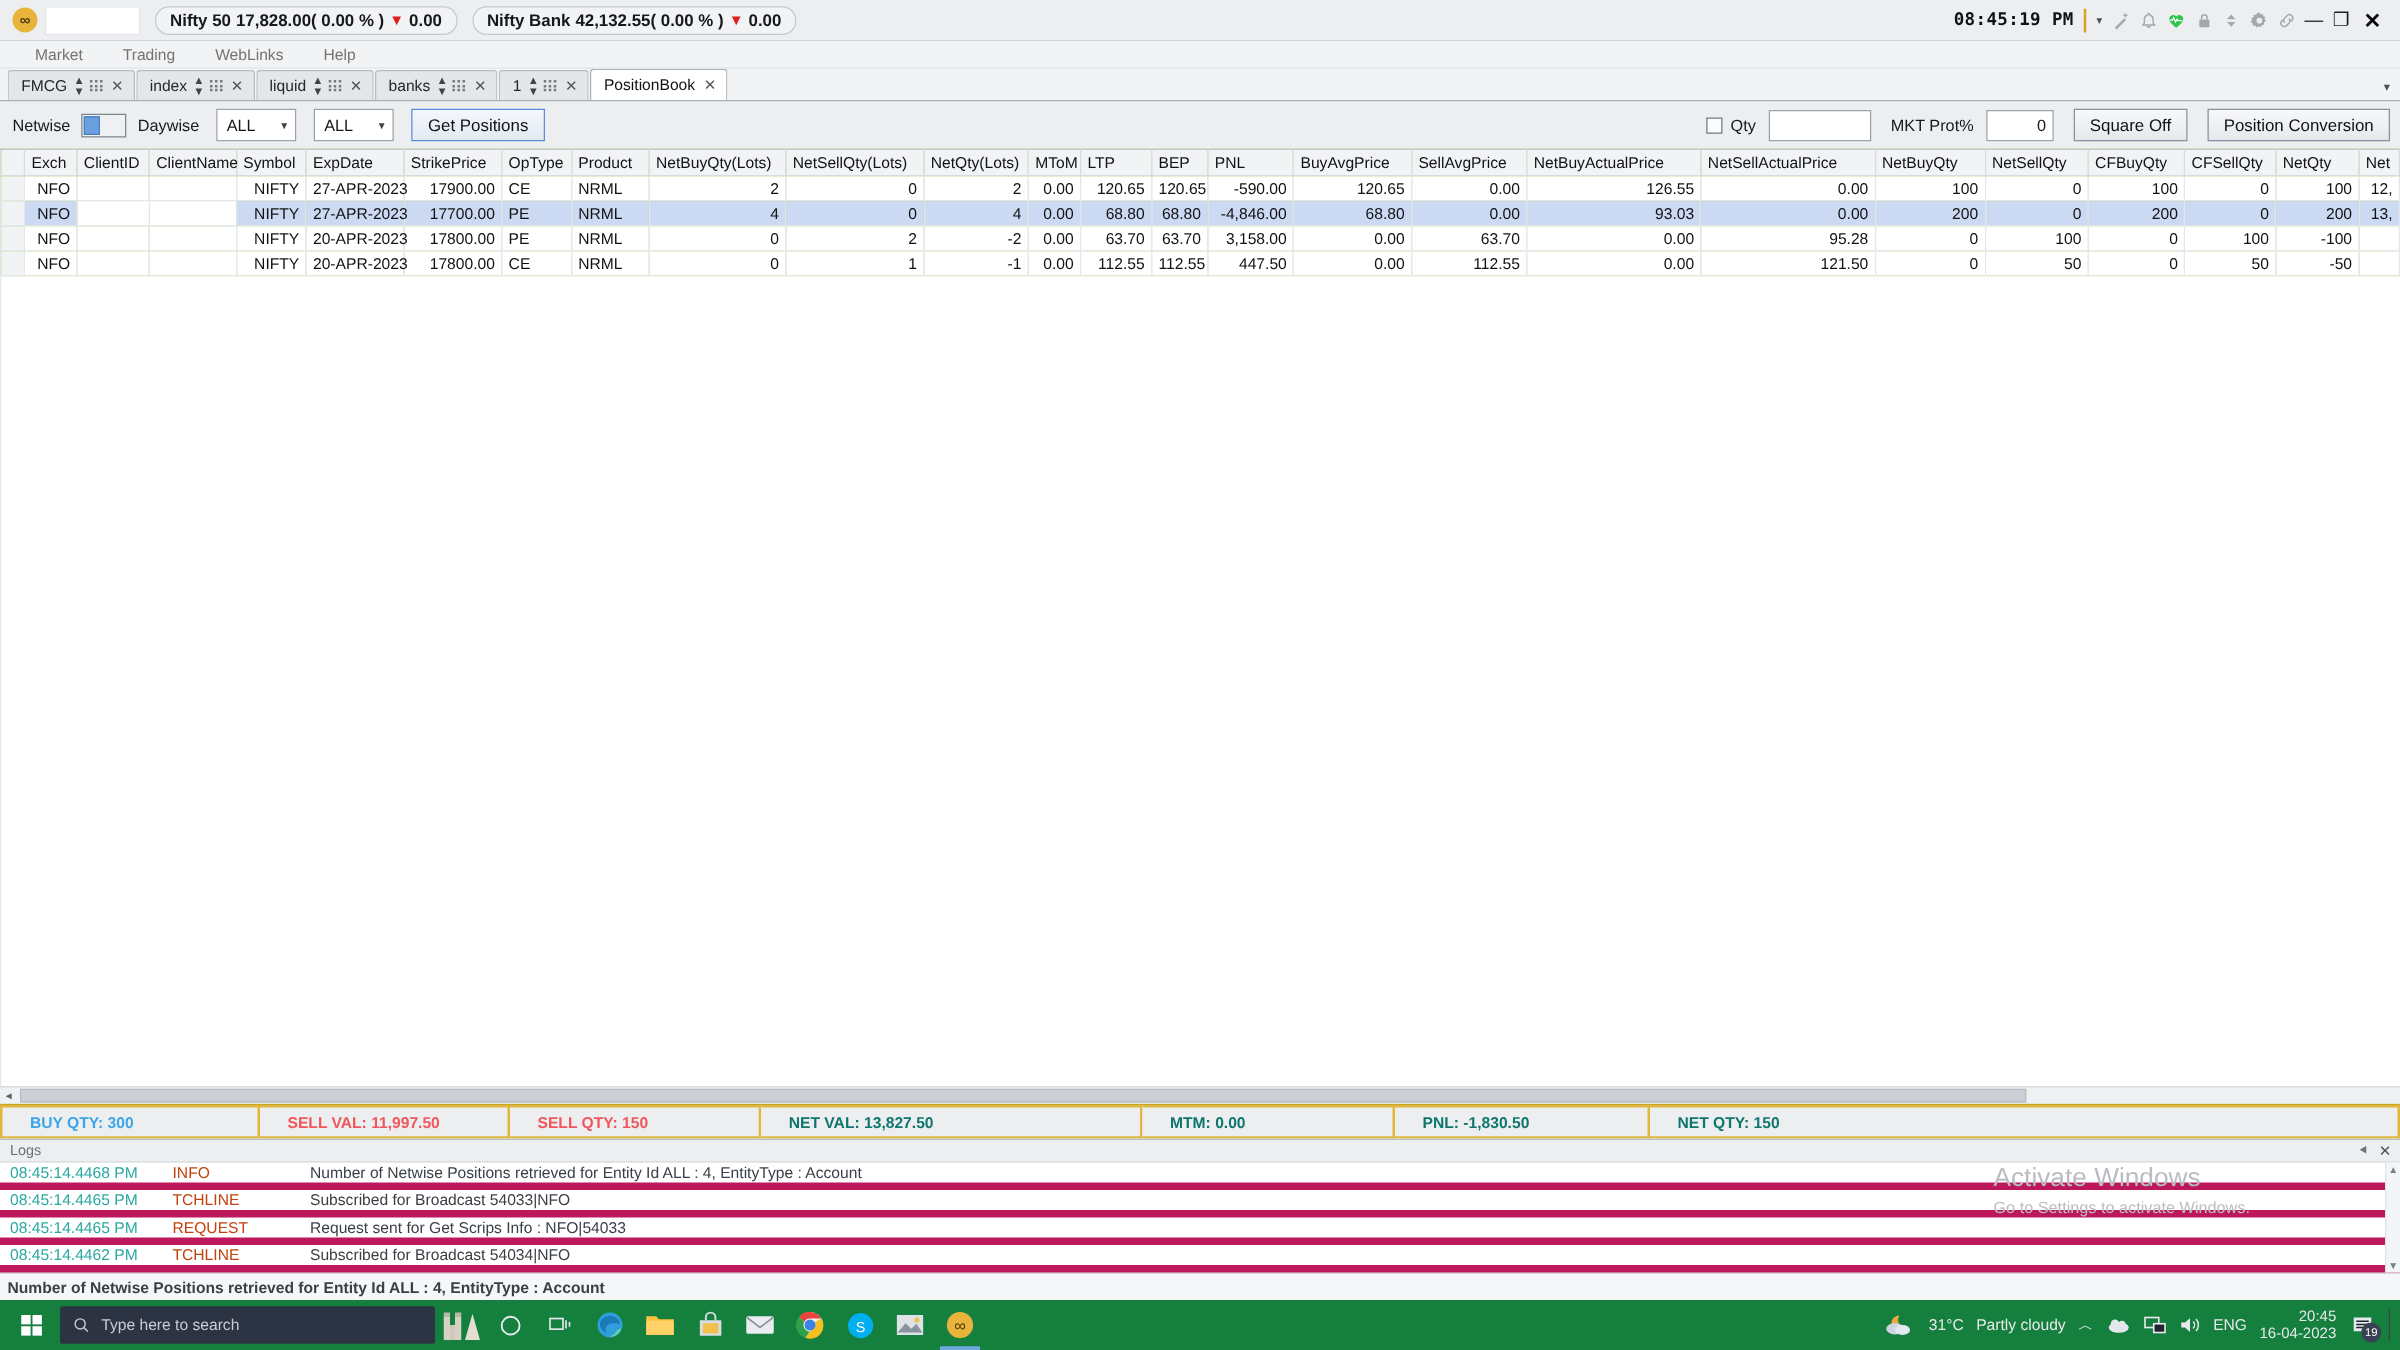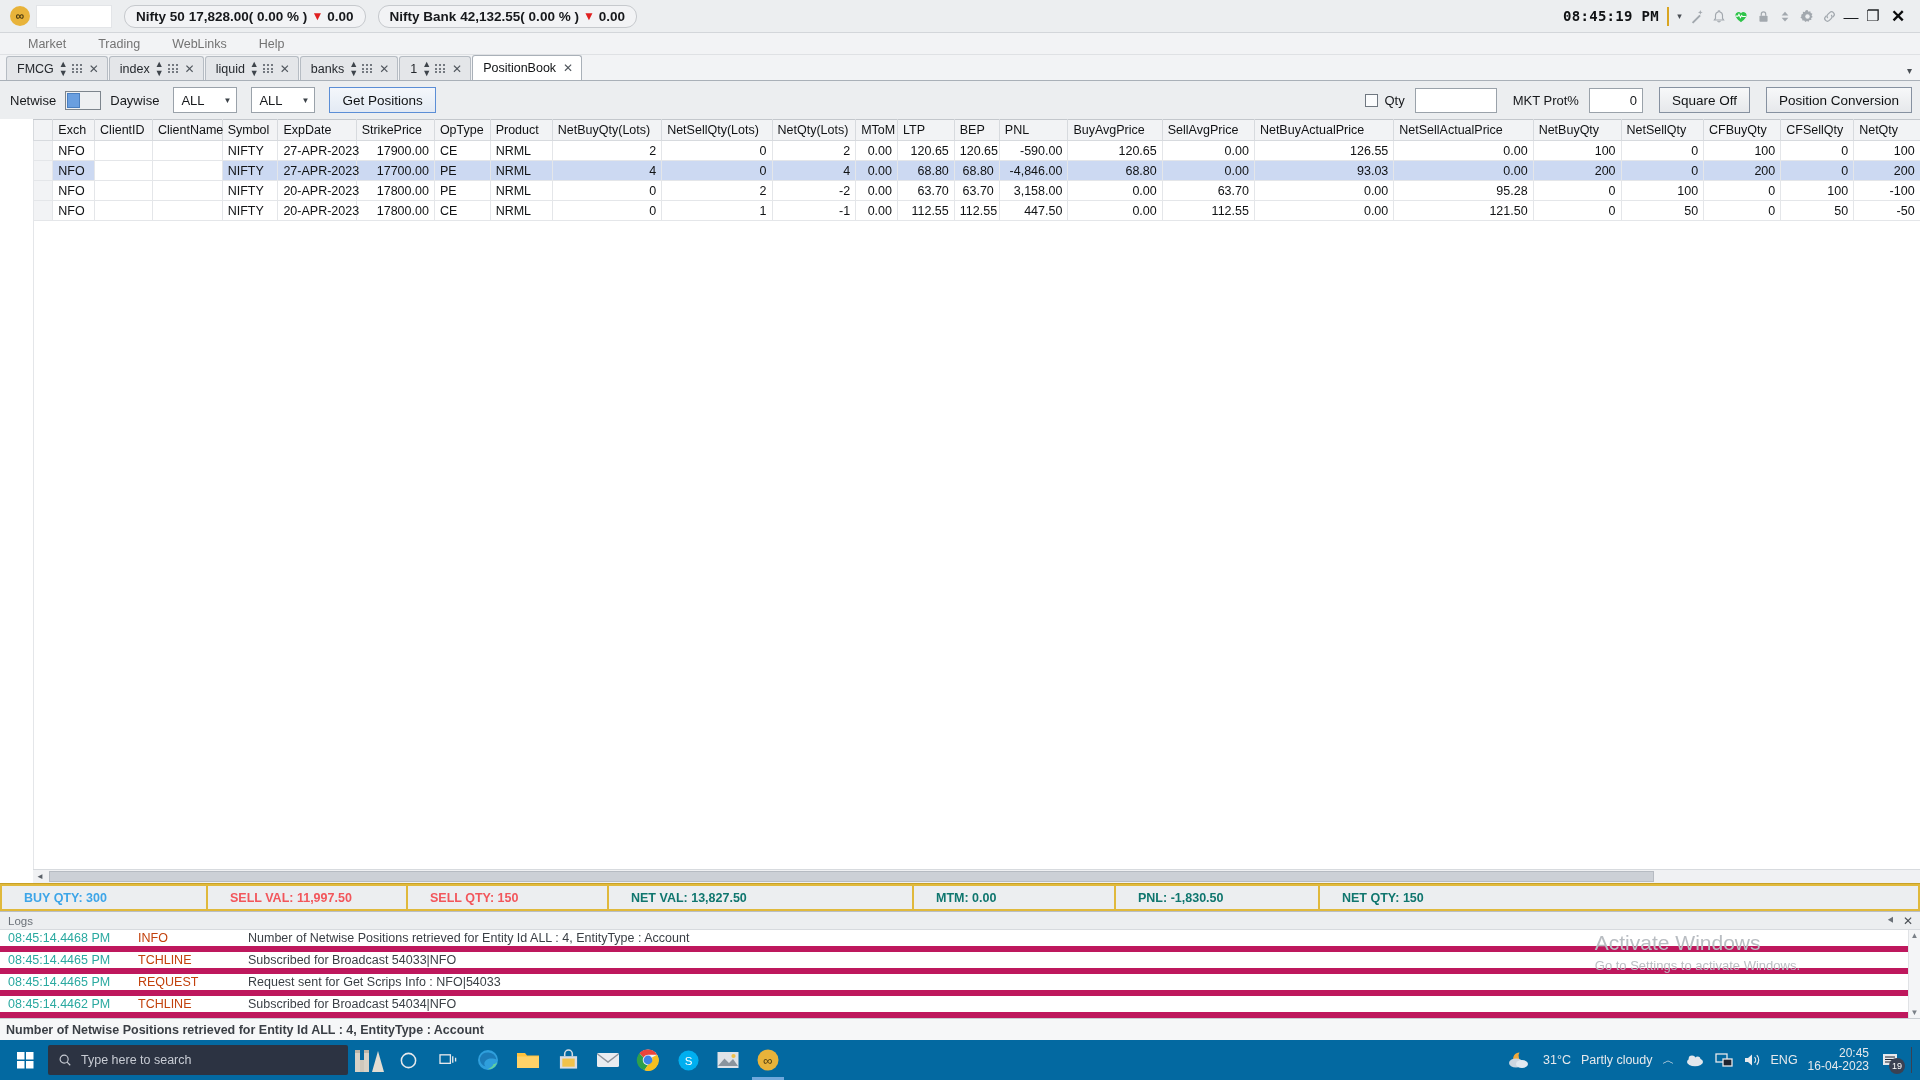--- a/index.html
+++ b/index.html
@@ -116,34 +116,34 @@
   .txtfield {
     height: 25px; background: #ffffff; border: 1px solid #9aa2aa; margin-left: 10px;
     font-size: 13px; color: #16181b; display: flex; align-items: center;
     padding: 0 5px; justify-content: flex-end;
   }
   #qty-field { width: 82px; }
   #prot-field { width: 54px; }
   .ml14 { margin-left: 16px; }
 
   
-  .gridwrap { flex: 1 1 auto; display: flex; flex-direction: column; background: #84cc16; min-height: 0; margin-left: 33px; }
+  .gridwrap { flex: 1 1 auto; display: flex; flex-direction: column; background: #84cc16; min-height: 0; }
   table.grid { border-collapse: collapse; table-layout: fixed; width: 1920px; }
   table.grid th {
     background: #f2f3f5; border: 1px solid #d7dade; border-top: 1px solid #c3c7cc;
     font-size: 12.5px; font-weight: normal; color: #101214; height: 21px;
     padding: 0 5px; text-align: left; white-space: nowrap;
   }
   table.grid td {
     border: 1px solid #e4e6e9; font-size: 12.5px; color: #101214; height: 20px;
     padding: 0 5px; white-space: nowrap; background: #ffffff;
   }
   tr.sel-row td { background: #ccd9f2; }
   td.num, th.num { text-align: right; }
-  td.ctr, th.ctr { text-align: left; }
+  td.ctr, th.ctr { text-align: right; }
   .editcell { background: #ffffff !important; box-shadow: inset 0 0 0 1px #ffffff; }
   .rowhdr { width: 18px; background: #f2f3f5 !important; border-right: 1px solid #d7dade; }
   th.rowhdr { background: #f2f3f5 !important; }
 
   .grid-body-fill { flex: 1 1 auto; background: #ffffff; border-left: 1px solid #e4e6e9; }
 
   
   .hscroll {
     height: 14px; background: #f0f1f3; border-top: 1px solid #d7dade;
     display: flex; align-items: center; flex: 0 0 14px; position: relative;
@@ -201,21 +201,21 @@
 
   
   .statusbar {
     height: 22px; background: #f6f7f8; border-top: 1px solid #c9ced3;
     display: flex; align-items: center; padding-left: 6px; flex: 0 0 22px;
     font-size: 12.5px; color: #3a3f45; font-weight: bold;
   }
 
   
   .taskbar {
-    height: 40px; background: #0369a1; display: flex; align-items: center;
+    height: 40px; background: #15803d; display: flex; align-items: center;
     flex: 0 0 40px; padding: 0 2px;
   }
   .start {
     width: 46px; height: 40px; display: flex; align-items: center; justify-content: center;
   }
   .win-logo {
     width: 17px; height: 17px;
     background:
       linear-gradient(#ffffff 0 0) 0 0 / 7.5px 7.5px no-repeat,
       linear-gradient(#ffffff 0 0) 9.5px 0 / 7.5px 7.5px no-repeat,

